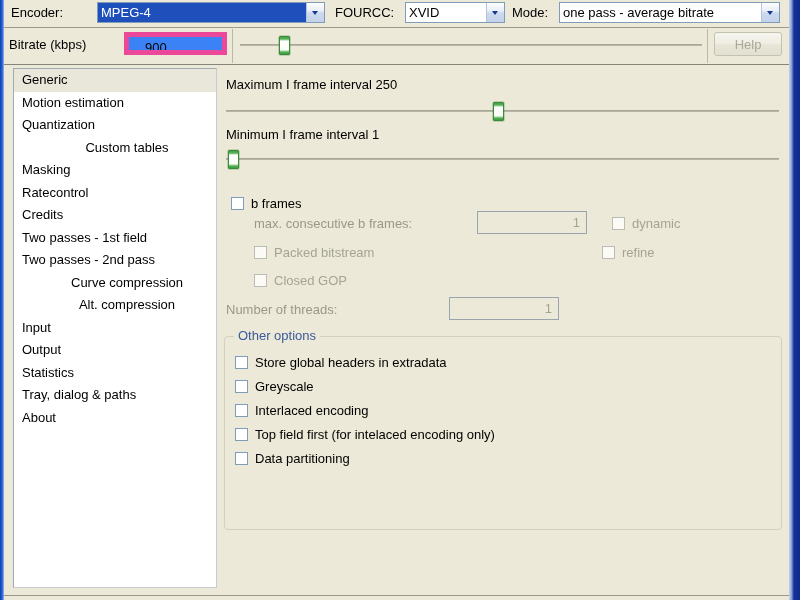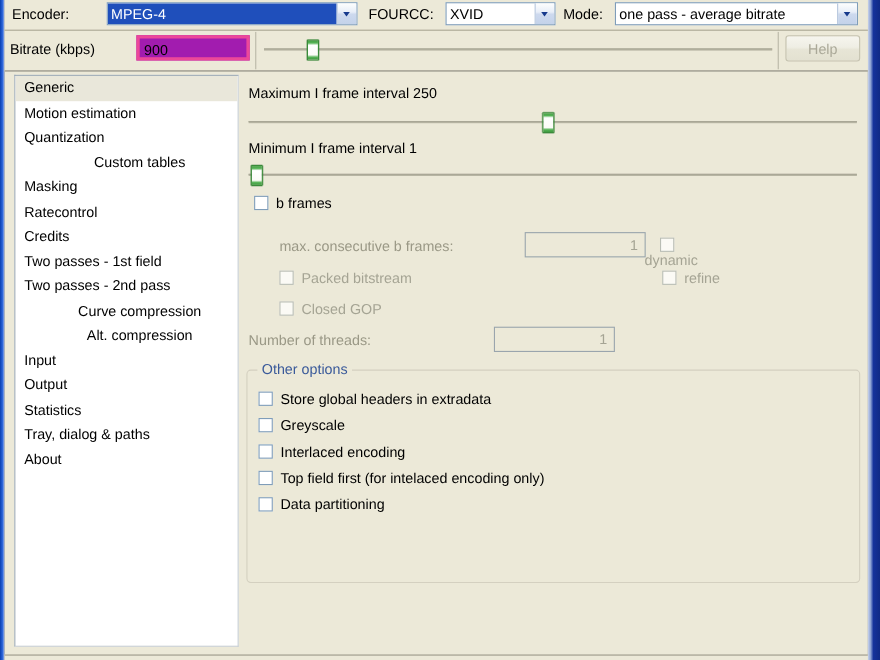--- a/index.html
+++ b/index.html
@@ -108,26 +108,26 @@
     border-left: 3.5px solid transparent;
     border-right: 3.5px solid transparent;
     border-top: 4px solid #16398c;
   }
 
   
   .textinput {
     position: absolute;
     box-sizing: border-box;
     height: 23px;
-    border: 3px solid #ec4899;
-    background: #a21caf;
+    border: 5px solid #ec4899;
+    background: #3b82f6;
     font-family: "Liberation Sans", sans-serif;
     font-size: 13px;
     line-height: 21px;
-    padding-left: 4px;
+    padding-left: 16px;
     color: #000;
     white-space: nowrap;
     overflow: hidden;
   }
   .textinput.num-disabled {
     background: #ece9d8;
     border: 1px solid #9aa5ad;
     color: #a5a494;
     text-align: right;
     padding-right: 6px;
@@ -339,30 +339,30 @@
         <div class="thumb" style="left:267px;"></div>
       </div>
 
       <span class="lbl" style="left:222px; top:127px;">Minimum I frame interval 1</span>
 
       <div class="slider" style="left:222px; top:149px; width:553px;">
         <div class="track"></div>
         <div class="thumb" style="left:2px;"></div>
       </div>
 
-      <div class="cb" style="left:227px; top:177px;">
+      <div class="cb" style="left:227px; top:196px;">
         <span class="box"></span>
         <span>b frames</span>
       </div>
 
       <span class="lbl dim" style="left:250px; top:216px;">max. consecutive b frames:</span>
 
       <div class="textinput num-disabled" style="left:473px; top:211px; width:110px;">1</div>
 
-      <div class="cb disabled" style="left:582px; top:216px;flex-direction:column;">
+      <div class="cb disabled" style="left:608px; top:216px;">
         <span class="box"></span>
         <span>dynamic</span>
       </div>
 
       <div class="cb disabled" style="left:250px; top:245px;">
         <span class="box"></span>
         <span>Packed bitstream</span>
       </div>
 
       <div class="cb disabled" style="left:598px; top:245px;">

